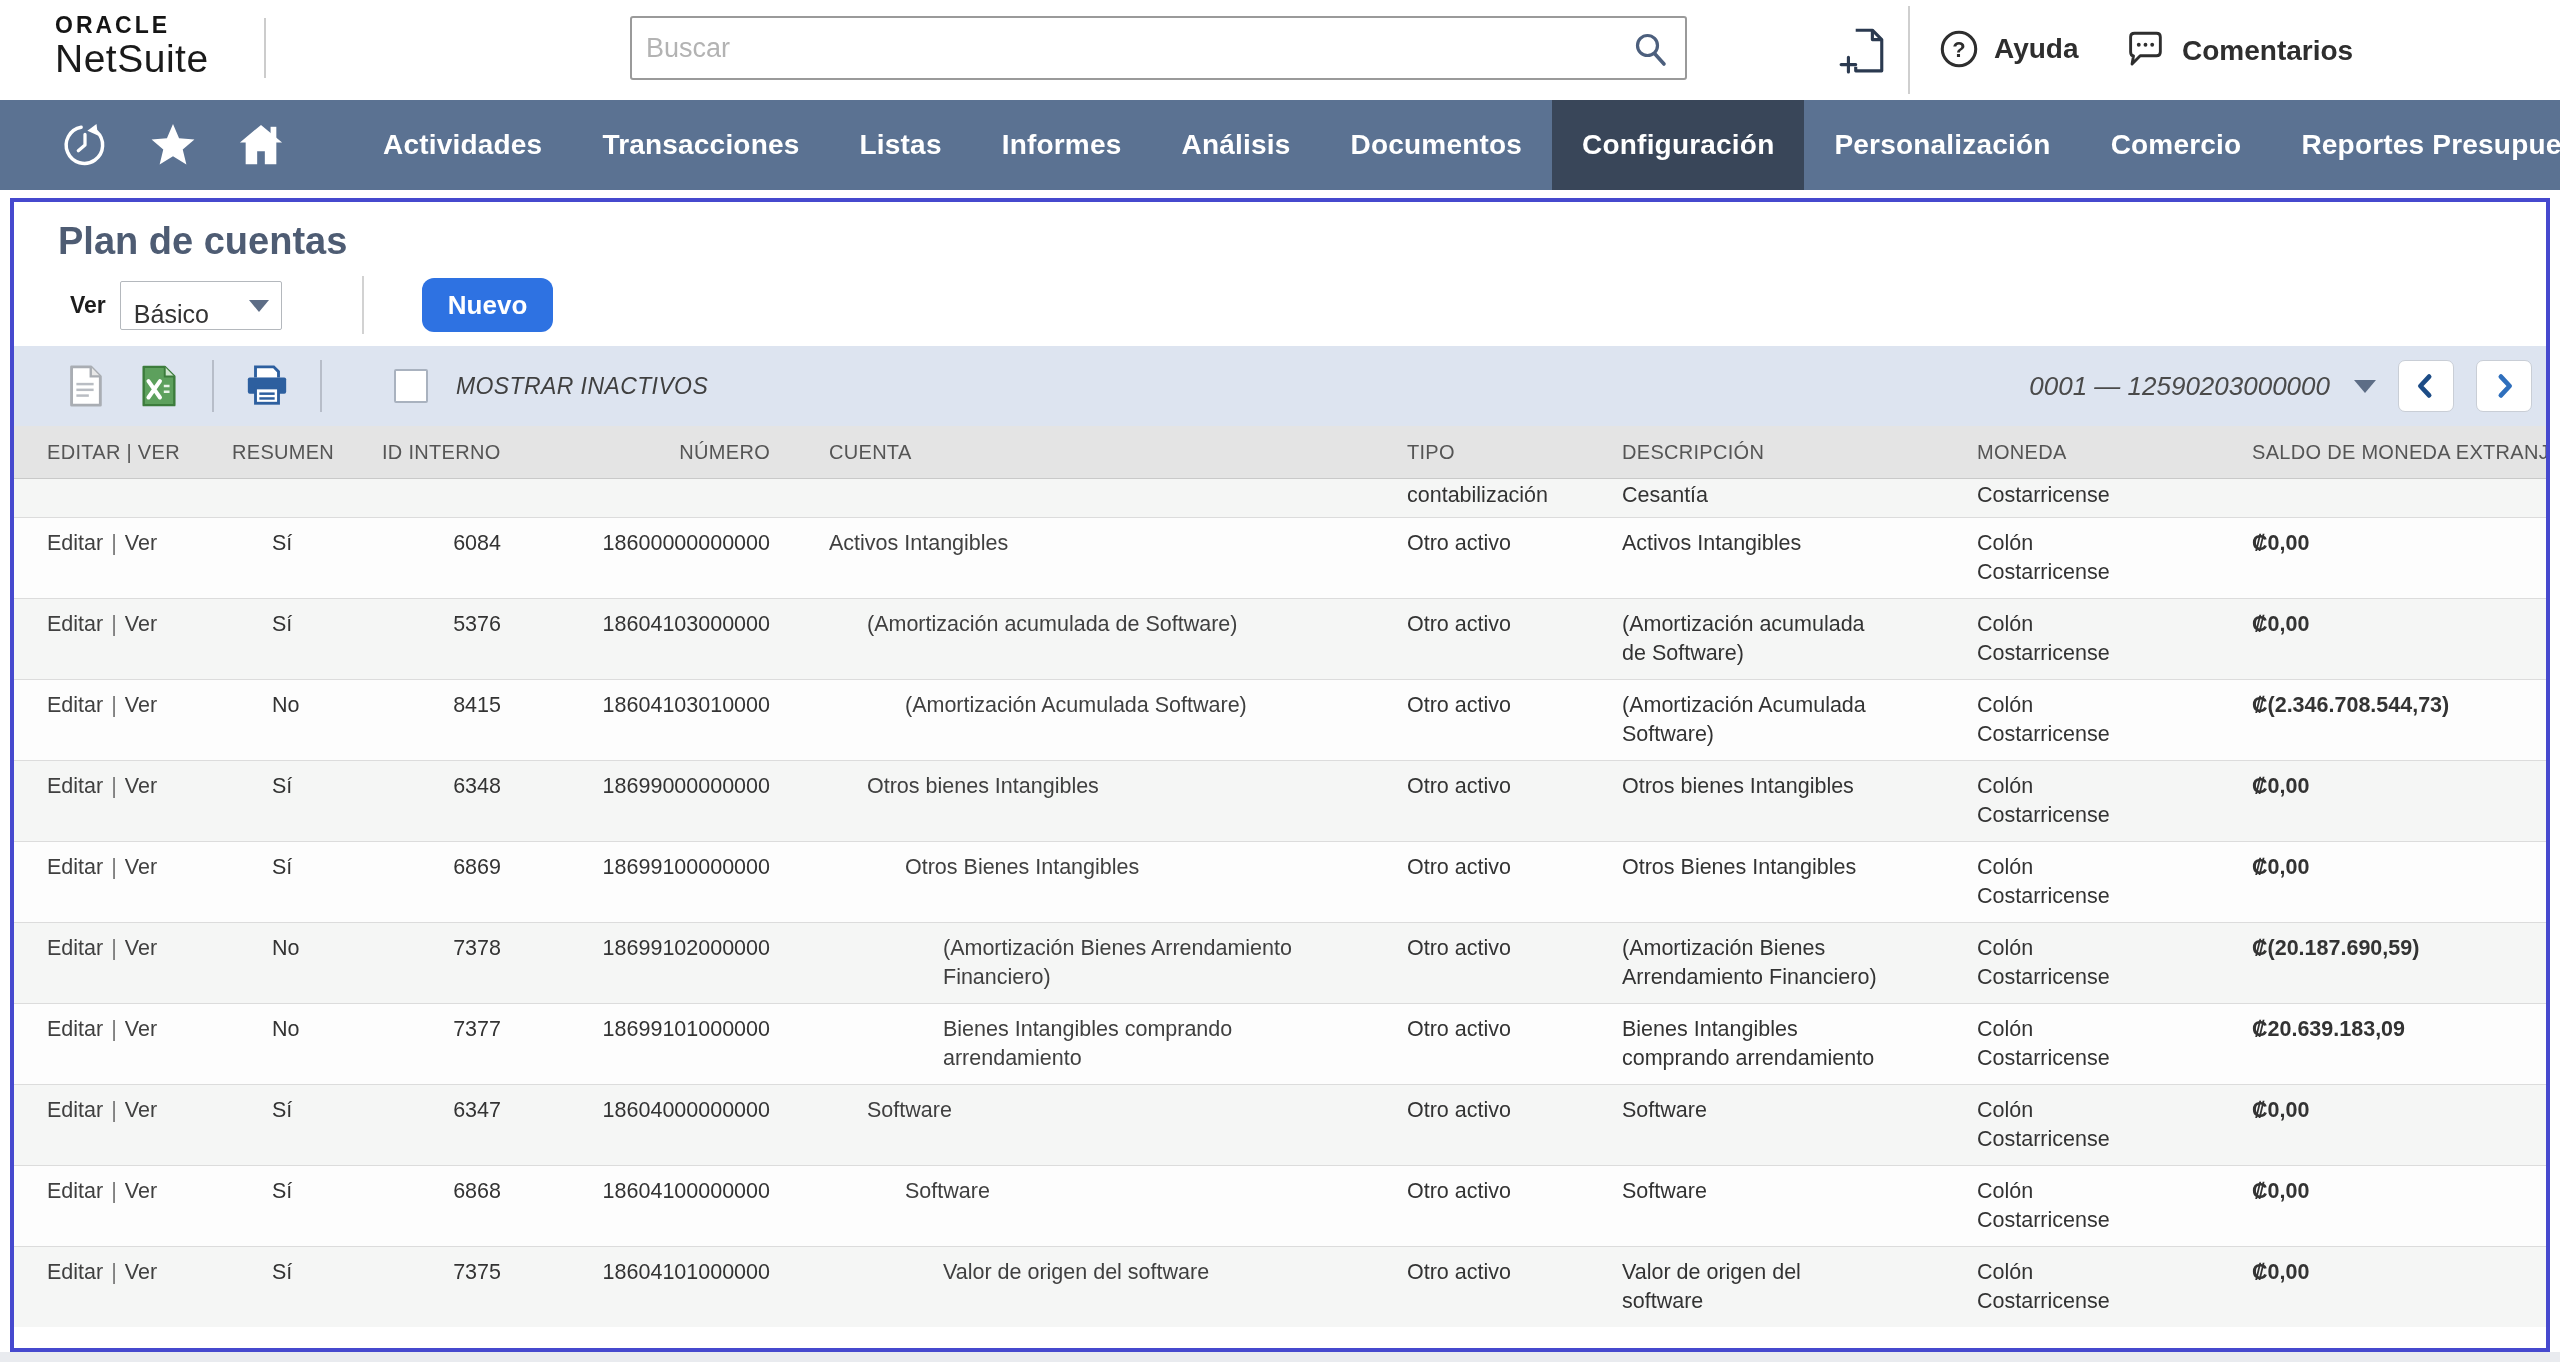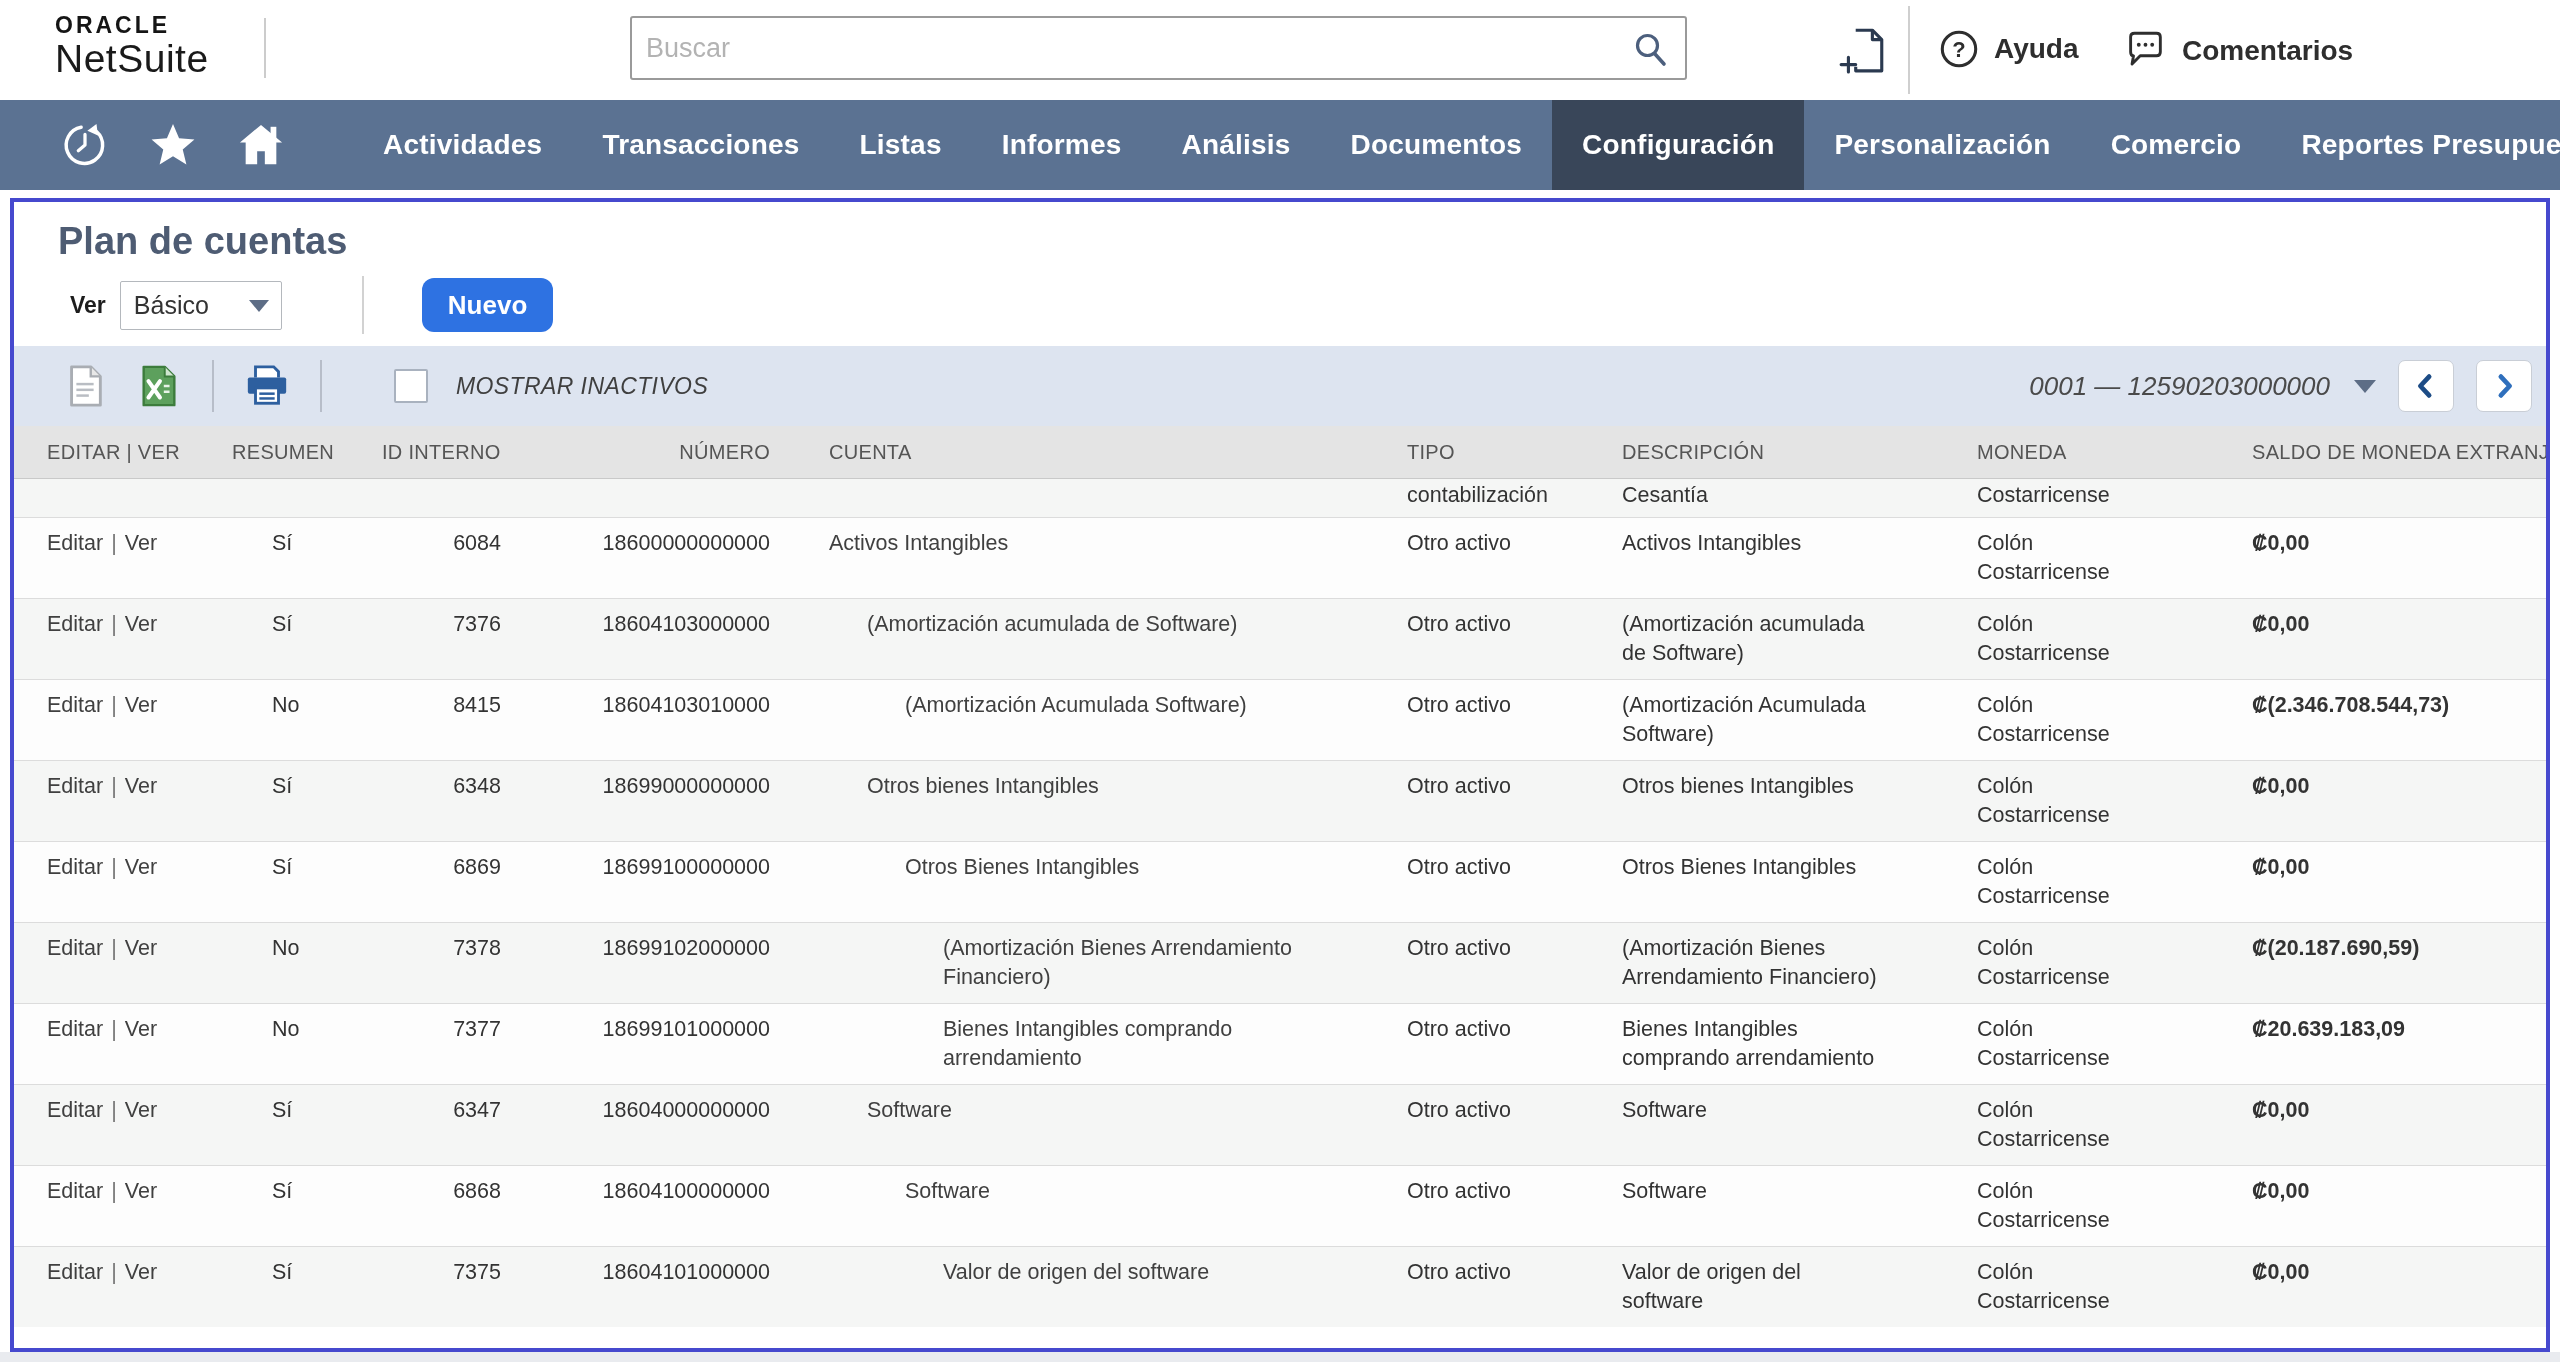--- a/index.html
+++ b/index.html
@@ -35,21 +35,21 @@
   .nav-items { display:flex; align-items:stretch; height:90px; }
   .nav-item { display:flex; align-items:center; padding:0 30px; color:#fff; font-size:28px;
               font-weight:600; letter-spacing:0.2px; cursor:pointer; white-space:nowrap; }
   .nav-item.selected { background:#394659; }
   
   .panel { margin:8px 10px 0 10px; border:4px solid #4649ce; background:#fff; height:1146px; overflow:hidden; }
   .page-title { margin:16px 0 0 44px; font-size:38px; line-height:46px; font-weight:700; color:#4e5c73; }
   .controls { margin:14px 0 14px 56px; height:54px; display:flex; align-items:center; }
   .view-label { font-size:23px; font-weight:700; color:#1d1d1d; margin-right:14px; }
   .select-box { position:relative; width:160px; height:47px; border:1px solid #b4b8bd; border-radius:2px;
-                background:#fff; cursor:pointer; display:flex; align-items:center; }
+                background:#fff; cursor:pointer; display:flex; align-items:flex-end; }
   .select-box .val { font-size:25px; color:#333; padding-left:13px; }
   .tri-down { width:0; height:0; border-left:10px solid transparent; border-right:10px solid transparent;
               border-top:12px solid #5d6d86; }
   .select-box .tri-down { position:absolute; right:12px; top:18px; }
   .ctrl-divider { width:2px; height:58px; background:#d2d2d2; margin:0 58px 0 80px; }
   .btn-new { height:54px; padding:0 26px; background:#2e72e2; border:none; border-radius:12px;
              color:#fff; font-family:"Liberation Sans",sans-serif; font-size:26px; font-weight:700; cursor:pointer; }
   
   .toolbar { height:80px; background:#dde4f0; display:flex; align-items:center; padding:0 14px 0 48px;font-style:italic; }
   .tool-icon { width:46px; height:46px; cursor:pointer; display:block; }
@@ -277,21 +277,21 @@
             <div class="desc-inner">Activos Intangibles</div>
           </td>
           <td>
             <div class="mon-inner">Colón Costarricense</div>
           </td>
           <td class="c-saldo">₡0,00</td>
         </tr>
         <tr class="row-b">
           <td class="c-edit"><span class="lnk">Editar</span><span class="lnk-sep">|</span><span class="lnk">Ver</span></td>
           <td class="c-res">Sí</td>
-          <td class="c-id">7376</td>
+          <td class="c-id">5376</td>
           <td class="c-num">18604103000000</td>
           <td style="padding-left: 93px;"><span class="lnk">(Amortización acumulada de Software)</span></td>
           <td>Otro activo</td>
           <td>
             <div class="desc-inner">(Amortización acumulada de Software)</div>
           </td>
           <td>
             <div class="mon-inner">Colón Costarricense</div>
           </td>
           <td class="c-saldo">₡0,00</td>

